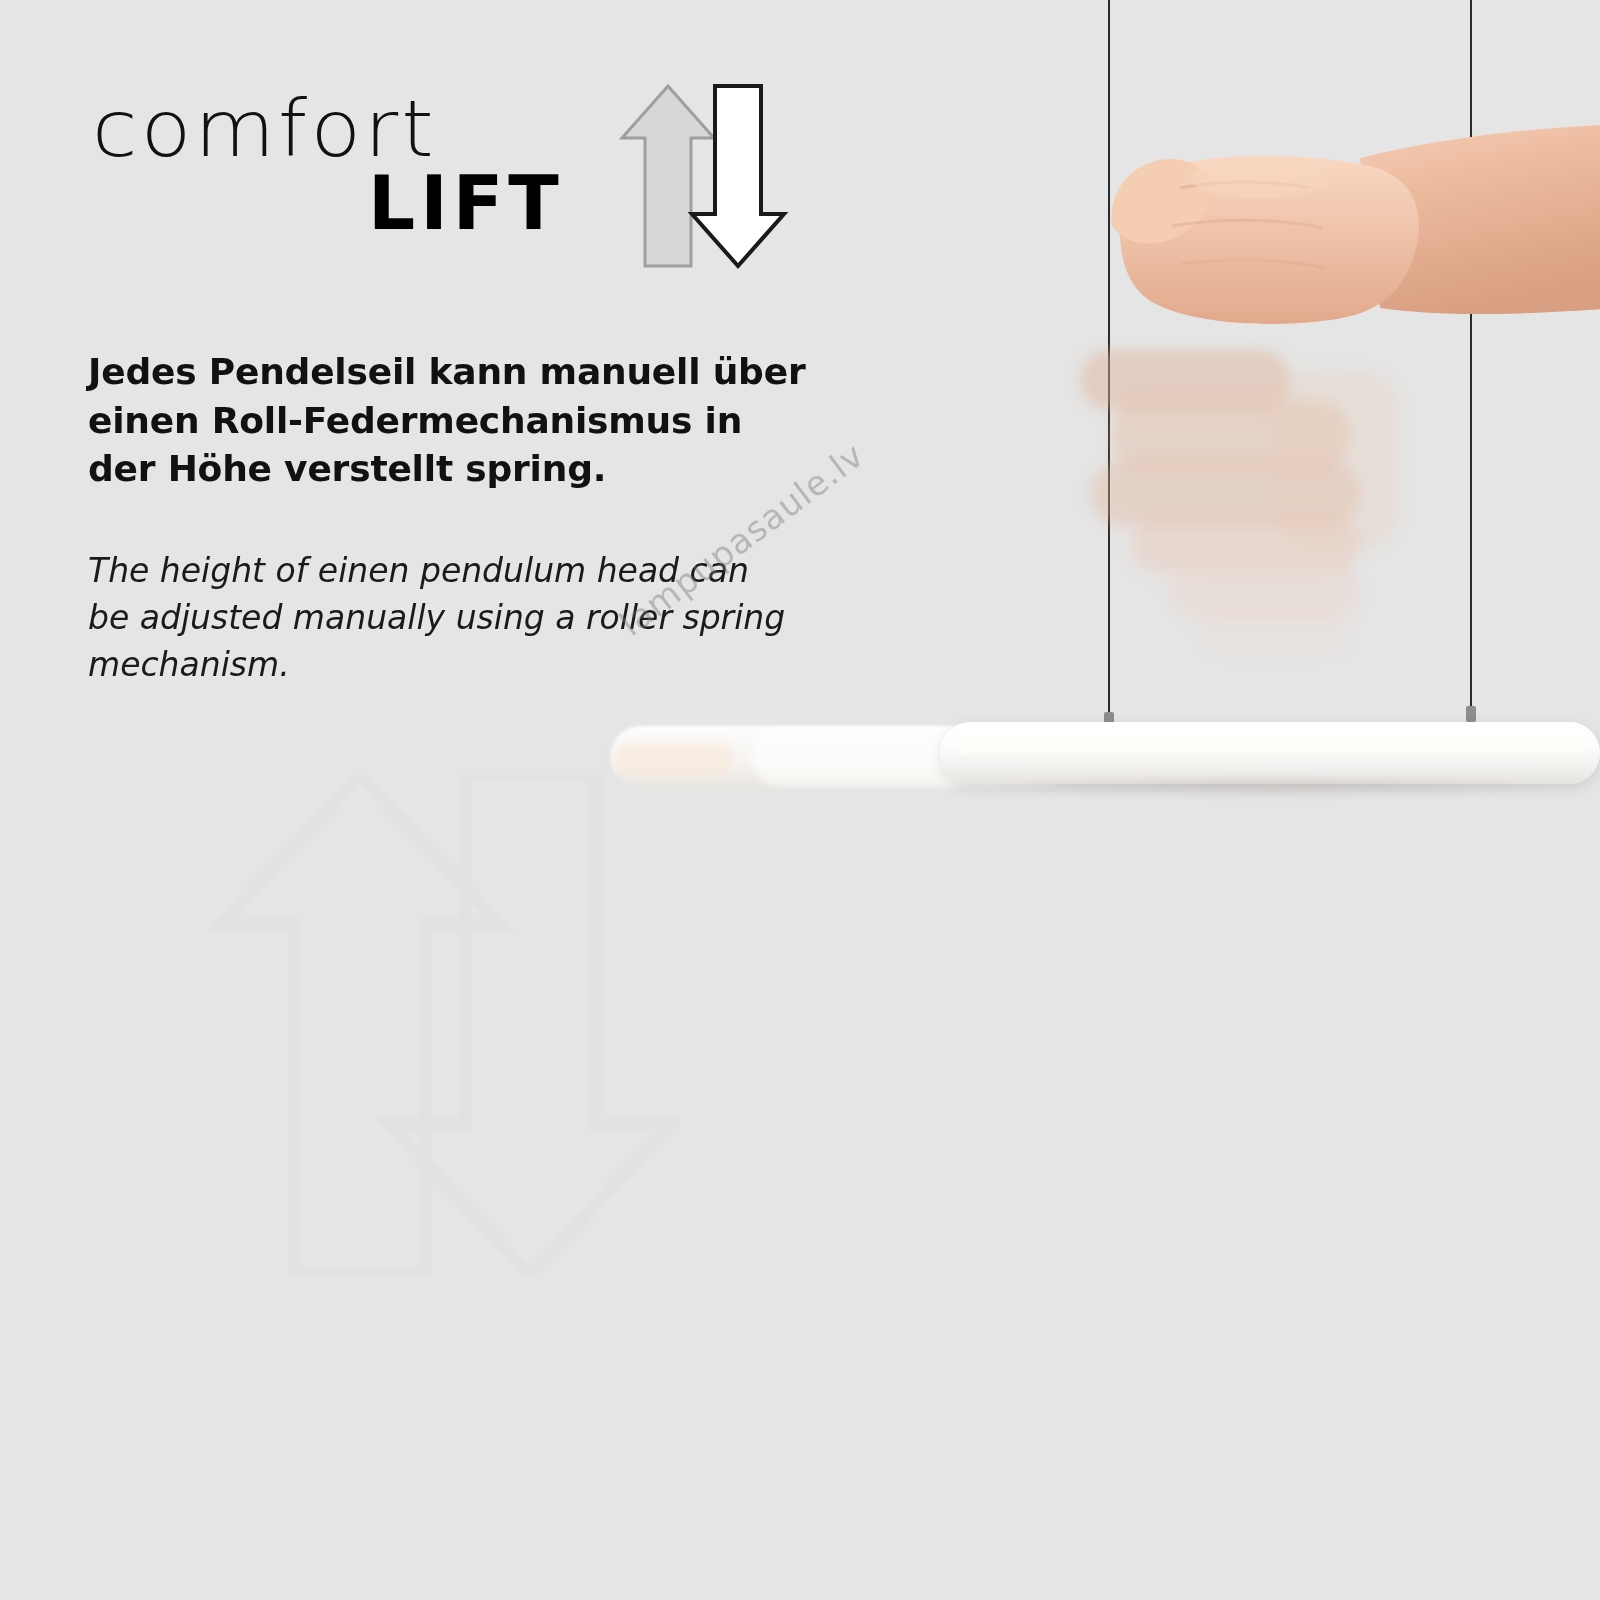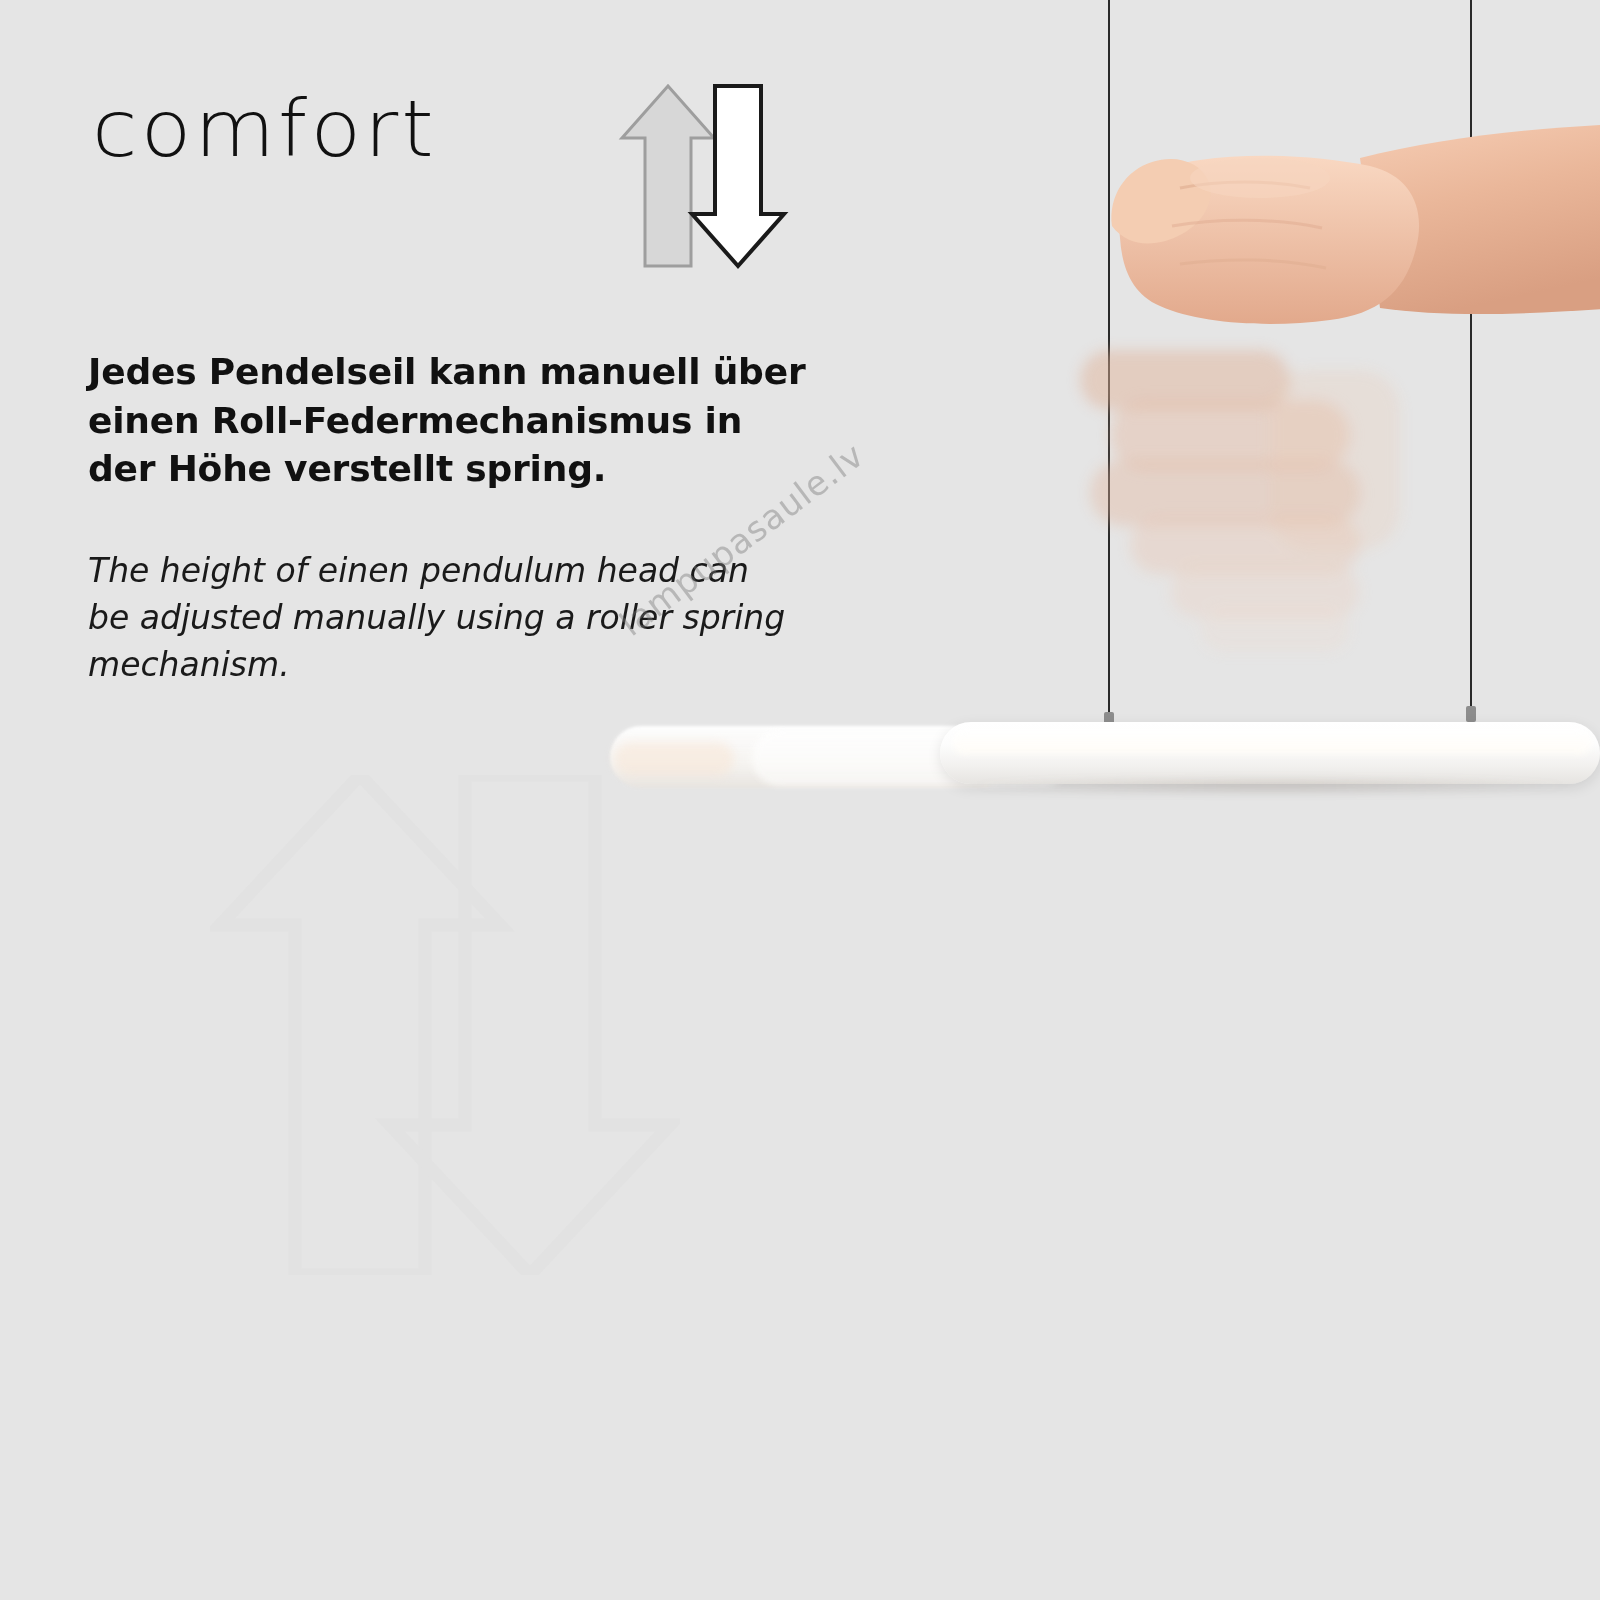--- a/index.html
+++ b/index.html
@@ -286,20 +286,21 @@
 
   <svg class="big-arrows" viewBox="0 0 470 500">
 
     <path d="M150 0 L290 150 L215 150 L215 500 L85 500 L85 150 L10 150 Z" fill="none" stroke="#e2e2e2" stroke-width="13"></path>
 
     <path d="M320 500 L180 350 L255 350 L255 0 L385 0 L385 350 L460 350 Z" fill="none" stroke="#e2e2e2" stroke-width="13"></path>
   </svg>
 
   <div class="logo-block">
     <div class="logo-comfort">comfort</div>
+    <div class="logo-lift">LIFT</div>
     <svg class="logo-arrows" viewBox="0 0 180 190">
 
       <path d="M52 6 L98 58 L75 58 L75 186 L29 186 L29 58 L6 58 Z" fill="#d7d7d7" stroke="#9e9e9e" stroke-width="3"></path>
 
       <path d="M122 186 L76 134 L99 134 L99 6 L145 6 L145 134 L168 134 Z" fill="#ffffff" stroke="#1a1a1a" stroke-width="4"></path>
     </svg>
   </div>
 
   <div class="headline">Jedes Pendelseil kann manuell über einen Roll-Federmechanismus in der Höhe verstellt spring.</div>
   <div class="subline">The height of einen pendulum head can be adjusted manually using a roller spring mechanism.</div>

